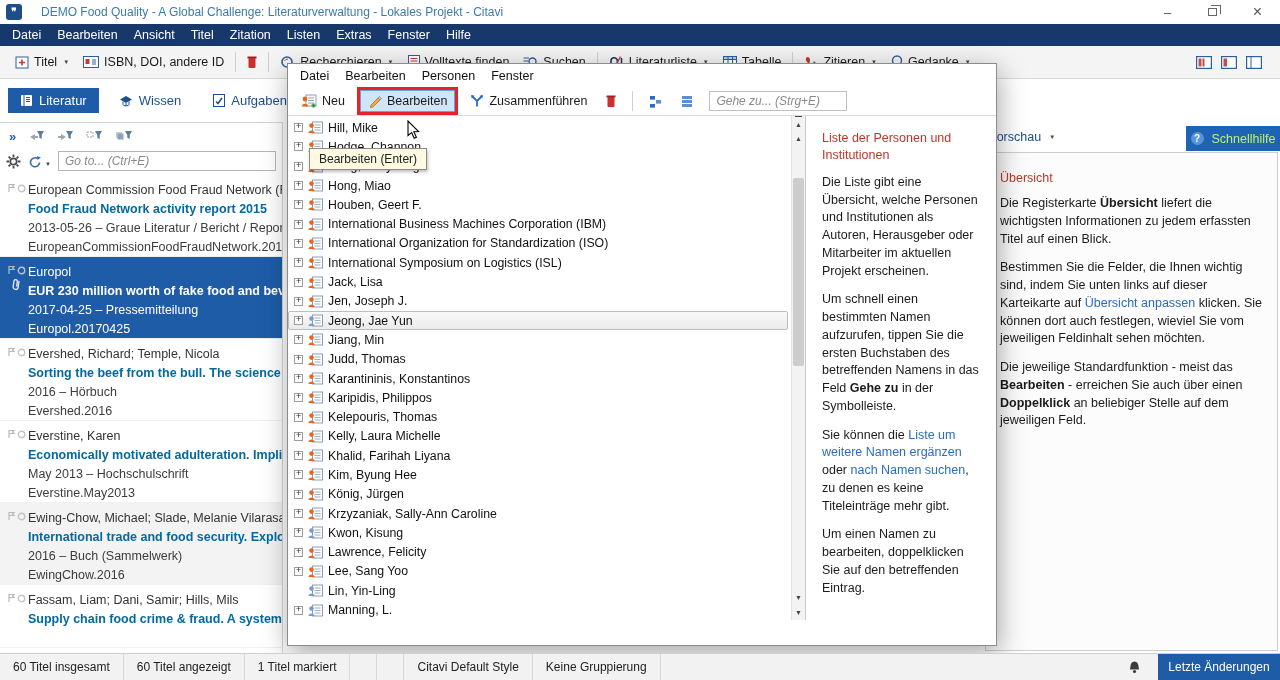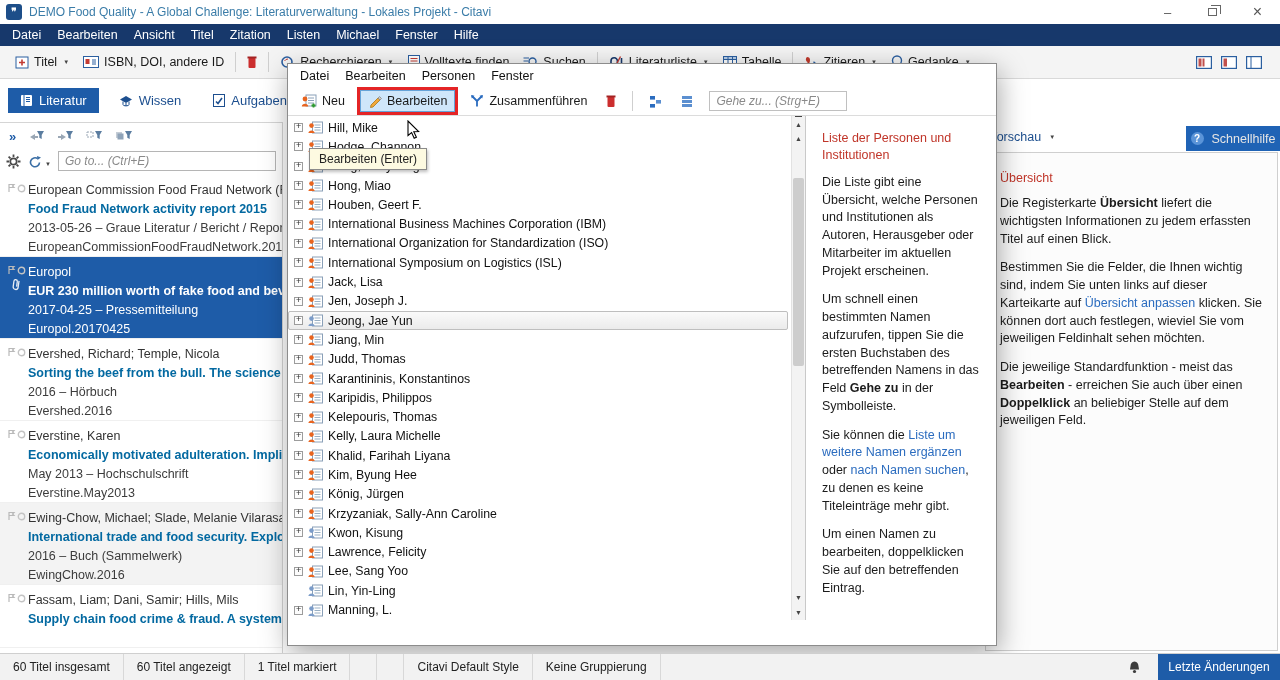--- a/index.html
+++ b/index.html
@@ -2,21 +2,21 @@
 <html><head>
 <meta charset="utf-8">
 <style>
   * { margin:0; padding:0; box-sizing:border-box; }
   html,body { background:#dcdcdc; }
   #screen {
     position:relative; width:1280px; height:680px; overflow:hidden;
     background:#ffffff; font-family:"Liberation Sans", sans-serif; color:#1a1a1a;
   }
   
-  .titlebar { height:24px; display:flex; align-items:center; padding-left:6px; background:#fff; }
+  .titlebar { height:24px; display:flex; align-items:center; padding-left:6px; background:#fff;gap:12px; }
   .applogo { width:16px; height:16px; background:#1d4e89; border-radius:3px; color:#fff;
              font-weight:bold; font-size:13px; line-height:14px; text-align:center; margin-right:7px; }
   .applogo::before { content:"❞"; font-size:10px; }
   .titlebar .title { font-size:12px; color:#3a7ca8; }
   .wincontrols { margin-left:auto; display:flex; align-items:center; height:100%; }
   .wc { width:45px; height:100%; display:flex; align-items:center; justify-content:center; color:#555; font-size:13px; }
   .wc-min::before { content:"–"; }
   .wc-restore { position:relative; }
   .wc-restore i { display:block; width:9px; height:8px; border:1px solid #666; background:#fff; position:relative; }
   .wc-restore i::before { content:""; position:absolute; left:2px; top:-4px; width:9px; height:8px; border:1px solid #666; border-bottom:none; border-left:none; }
@@ -52,21 +52,21 @@
   .entry .clip-ico { display:none; }
   .entry.clip .clip-ico { display:block; }
   .elines { flex:1; overflow:hidden; }
   .elines div { font-size:12.5px; line-height:19px; white-space:nowrap; overflow:hidden; color:#333; }
   .elines .etitle { font-weight:bold; color:#0369a1; }
   .elines .emeta, .elines .eshort { color:#3c3c3c; }
   .entry.sel .elines div { color:#fff; }
   
   .vorschau-tab { position:absolute; left:989px; top:130px; font-size:12.5px; color:#1d4f8f; display:flex; gap:8px; align-items:center; z-index:1; }
   .vorschau-tab::after { content:"▼"; font-size:6px; color:#444; }
-  .schnellhilfe { position:absolute; right:0; top:126px; width:94px; height:25px; background:#1f63b5; color:#e5e5e5; font-size:12.5px; display:flex; align-items:center; justify-content:center; gap:8px; z-index:1; }
+  .schnellhilfe { position:absolute; right:0; top:126px; width:94px; height:25px; background:#1f63b5; color:#bef264; font-size:12.5px; display:flex; align-items:center; justify-content:center; gap:8px; z-index:1; }
   .qmark { width:13px; height:13px; border-radius:50%; background:#5a94d8; color:#fff; font-size:10px; font-weight:bold; line-height:13px; text-align:center; }
   .qmark::before { content:"?"; }
   .quickhelp { position:absolute; left:985px; right:2px; top:152px; bottom:29px; border:1px solid #cfcfcf; background:#fcfcfc; padding:18px 14px; z-index:0; overflow:hidden; }
   .quickhelp h3 { color:#c03529; font-size:12.5px; font-weight:normal; margin-bottom:10px; }
   .quickhelp p { font-size:12.5px; line-height:1.42; color:#1b1b1b; margin-bottom:11px; }
   .qlink { color:#2b6cbf; }
   .qb { font-weight:bold; }
   
   .statusbar { position:absolute; left:0; right:0; bottom:0; height:27px; background:#f2f2f2; border-top:1px solid #cfcfcf; display:flex; align-items:stretch; font-size:12px; color:#222; z-index:8; }
   .cell { display:flex; align-items:center; padding:0 13px; border-right:1px solid #d8d8d8; white-space:nowrap; }
@@ -131,21 +131,21 @@
   </div>
 
   <div class="menubar">
 
   <span class="mi">Datei</span>
       <span class="mi">Bearbeiten</span>
       <span class="mi">Ansicht</span>
       <span class="mi">Titel</span>
       <span class="mi">Zitation</span>
       <span class="mi">Listen</span>
-      <span class="mi">Michael</span>
+      <span class="mi">Extras</span>
       <span class="mi">Fenster</span>
       <span class="mi">Hilfe</span>
     </div>
 
   <div class="toolbar">
     <span class="tbtn caret">
       <svg class="ico" width="14" height="13">
           <rect x="1" y="1" width="12" height="11" fill="#fff" stroke="#2b5fa0"></rect>
           <path d="M7 3.5 V9.5 M4 6.5 H10" stroke="#c23b33" stroke-width="1.6"></path>
         </svg>

